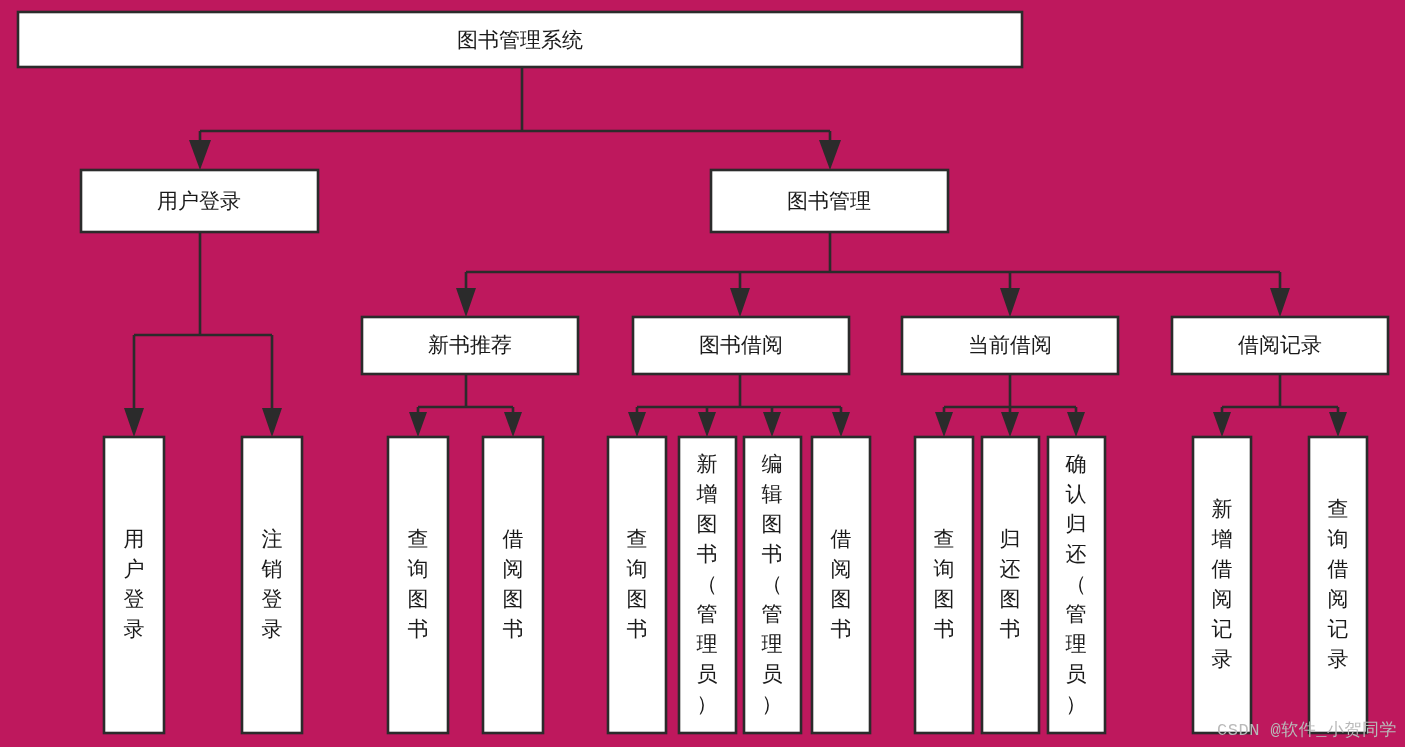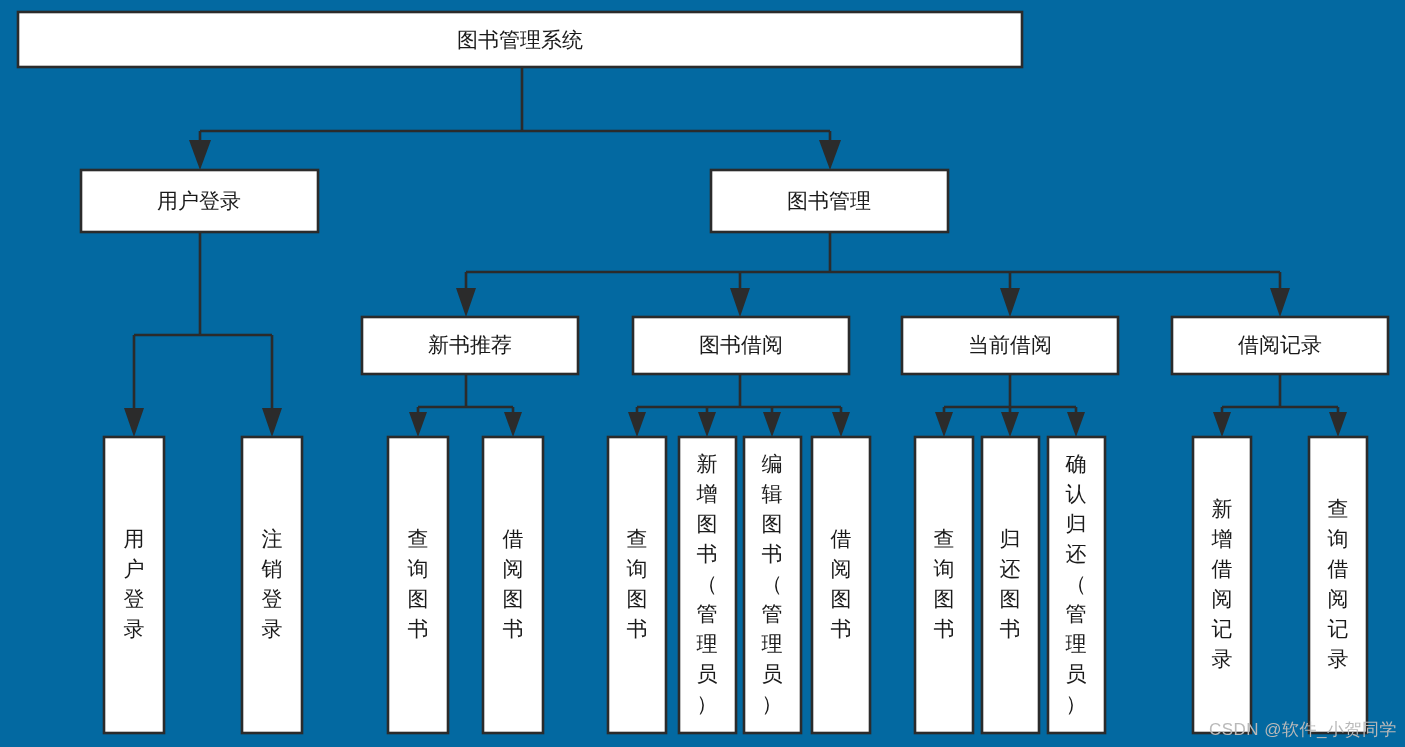--- a/index.html
+++ b/index.html
@@ -10,21 +10,21 @@
   body {
     width: 1405px;
     height: 747px;
     overflow: hidden;
     font-family: "Liberation Sans", "DejaVu Sans", sans-serif;
   }
   #diagram-root {
     position: relative;
     width: 1405px;
     height: 747px;
-    background: #0369a1;
+    background: #be185d;
   }
   svg.diagram-svg {
     position: absolute;
     left: 0;
     top: 0;
     width: 1405px;
     height: 747px;
     display: block;
   }
   .node-box {
@@ -52,21 +52,21 @@
   .node-label-vertical {
     fill: #1a1a1a;
     font-family: "Liberation Sans", "DejaVu Sans", sans-serif;
     font-size: 21px;
     text-anchor: middle;
   }
   .watermark {
     position: absolute;
     right: 8px;
     bottom: 6px;
-    font-family: Liberation Sans, sans-serif;
+    font-family: Liberation Mono, monospace;
     font-size: 17px;
     color: #b9b9b9;
     letter-spacing: 0.5px;
     white-space: nowrap;
   }
 </style>
 </head>
 <body>
 
 <div id="diagram-root">

